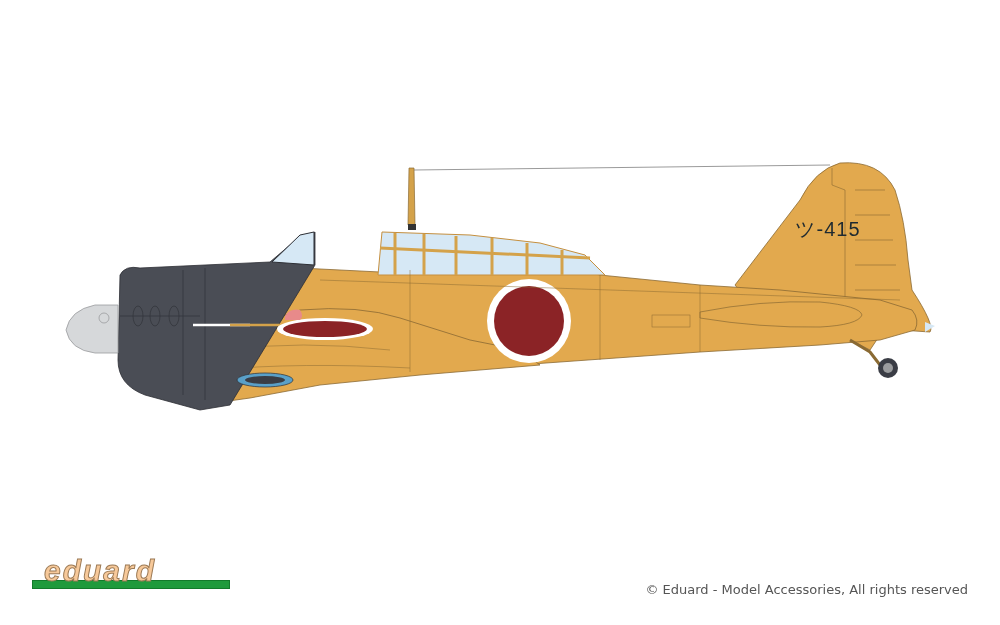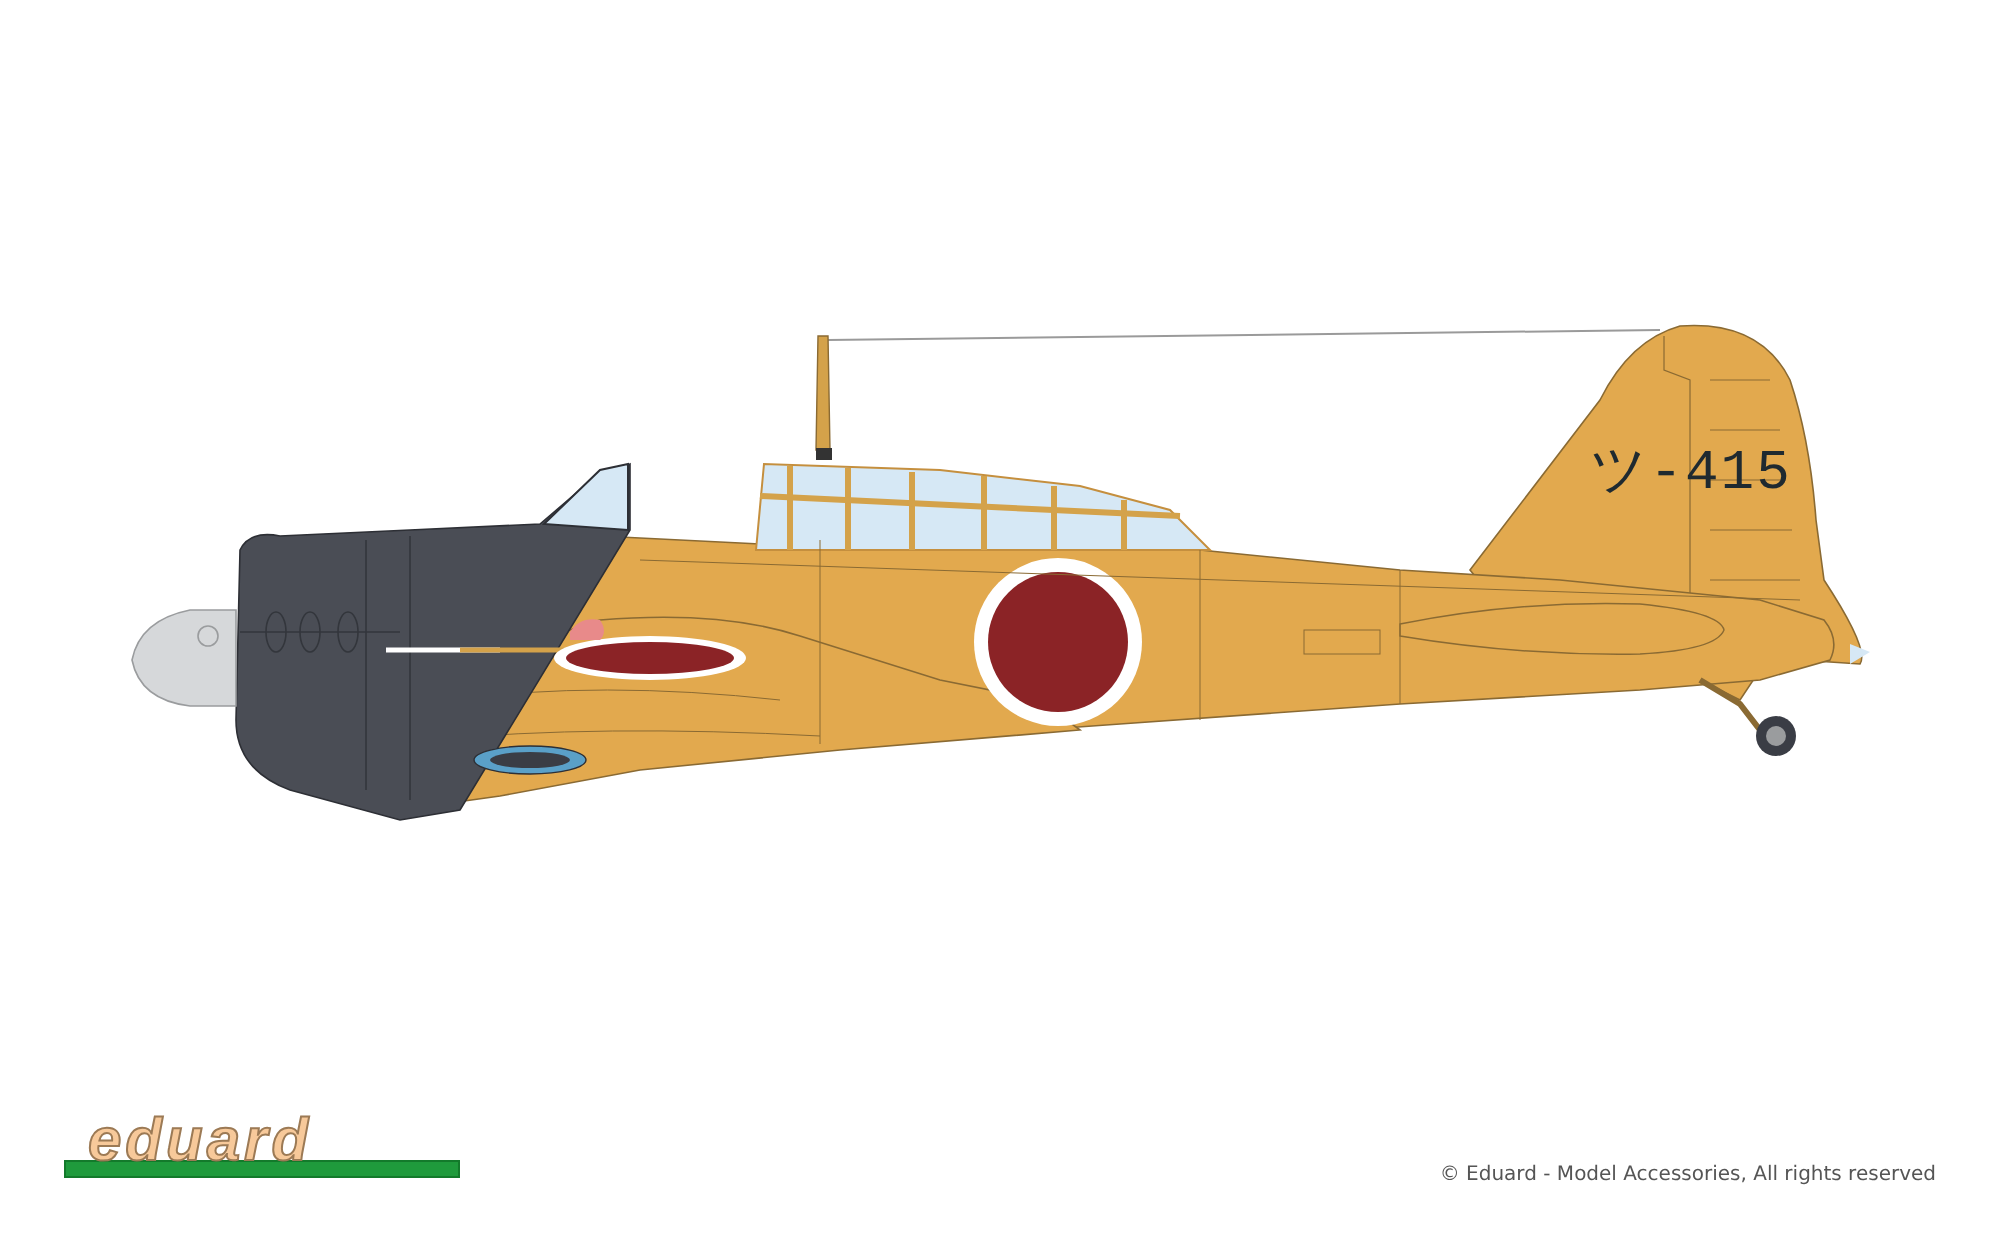--- a/index.html
+++ b/index.html
@@ -1,22 +1,22 @@
 <!DOCTYPE html>
 <html><head>
 <meta charset="utf-8">
 <style>
   html, body { margin:0; padding:0; }
   body { width:1000px; height:625px; background:#ffffff; position:relative; overflow:hidden; font-family:"DejaVu Sans", sans-serif; }
   #plane { position:absolute; left:0; top:0; width:1000px; height:625px; }
   .logo { position:absolute; left:32px; top:562px; width:198px; height:30px; }
   .logo-bar { position:absolute; left:0; top:18px; width:198px; height:9px; background:#1f9a3c; border:1px solid #137a2b; box-sizing:border-box; }
   .logo-text { position:absolute; left:12px; top:-6px; font-family:"Liberation Sans", sans-serif; font-weight:bold; font-size:30px; letter-spacing:2px; color:#f7c99a; -webkit-text-stroke:1px #9c7a55; line-height:30px;font-style:italic; }
-  .copyright { position:absolute; right:32px; top:582px; font-family:"DejaVu Sans", sans-serif; font-size:10px; color:#555; }
-  .tailcode { position:absolute; left:795px; top:216px; font-family:Liberation Mono, monospace; font-size:28px; color:#1f2a30; letter-spacing:1px; }
+  .copyright { position:absolute; right:32px; top:582px; font-family:"DejaVu Sans", sans-serif; font-size:13px; color:#555; }
+  .tailcode { position:absolute; left:795px; top:216px; font-family:Liberation Sans, sans-serif; font-size:20px; color:#1f2a30; letter-spacing:1px; }
 </style>
 </head>
 <body>
 
 <svg id="plane" viewBox="0 0 1000 625" xmlns="http://www.w3.org/2000/svg">
 
   <line x1="414" y1="170" x2="830" y2="165" stroke="#9a9a9a" stroke-width="1"></line>
 
   <path d="M409,168 L414,168 L415,225 L408,225 Z" fill="#d4a24a" stroke="#8a6a33" stroke-width="0.7"></path>
   <rect x="408" y="224" width="8" height="6" fill="#333"></rect>

